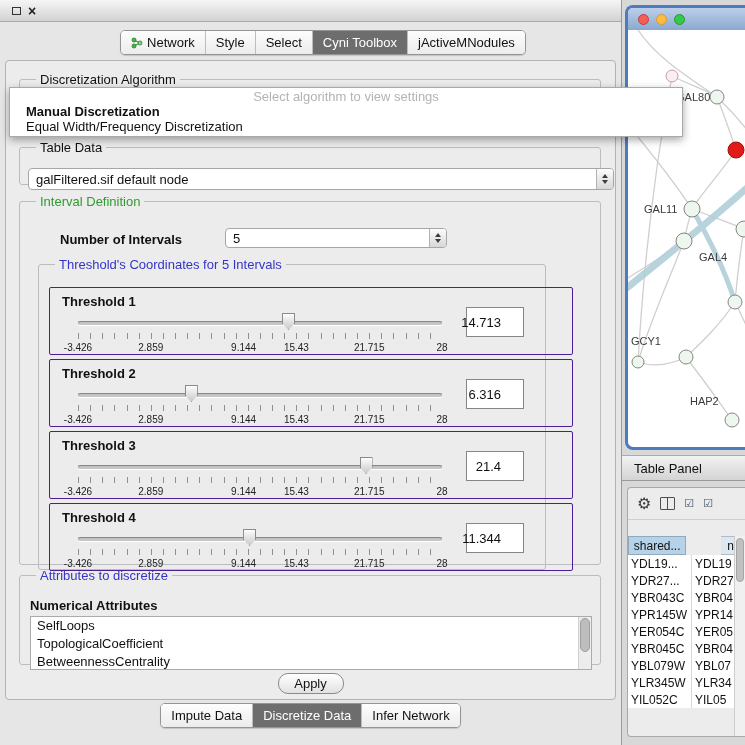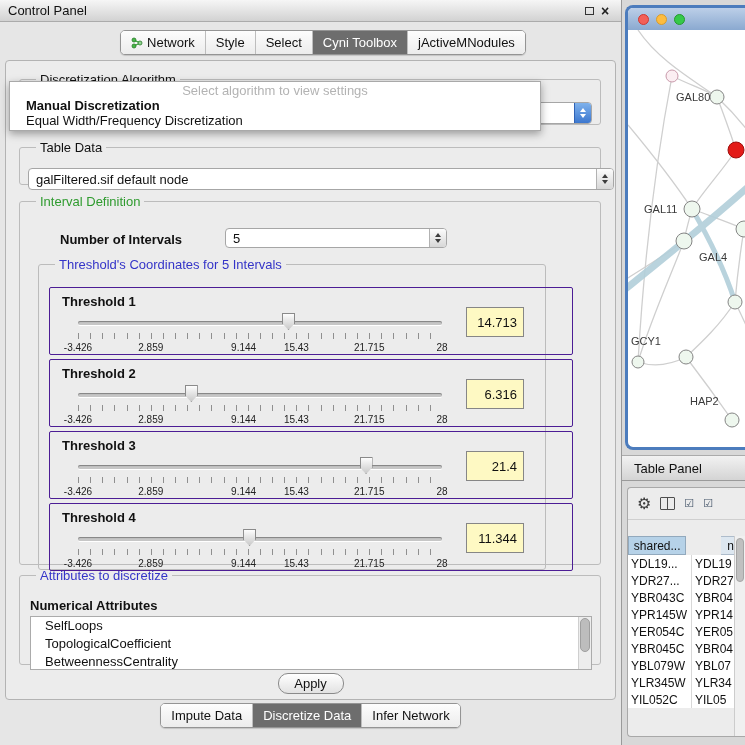--- a/index.html
+++ b/index.html
@@ -38,21 +38,21 @@
   .stepper{width:17px;background:linear-gradient(#fcfcfc,#d7d7d7);border-left:1px solid #b2b2b2;
            display:flex;flex-direction:column;align-items:center;justify-content:center;gap:2px;}
   .stepper i{display:block;width:0;height:0;border-left:3px solid transparent;border-right:3px solid transparent;}
   .stepper i.up{border-bottom:4px solid #3c3c3c;}
   .stepper i.down{border-top:4px solid #3c3c3c;}
   .stepper.blue{background:linear-gradient(#7fb2ec,#3c77cf);border-left-color:#2f62b5;}
   .stepper.blue i.up{border-bottom-color:#fff;}
   .stepper.blue i.down{border-top-color:#fff;}
 
   
-  .popup{position:absolute;left:3px;top:20px;width:532px;height:50px;background:#fff;border:1px solid #a9a9a9;
+  .popup{position:absolute;left:3px;top:26px;width:674px;height:50px;background:#fff;border:1px solid #a9a9a9;
          box-shadow:0 3px 8px rgba(0,0,0,.35);z-index:10;padding-top:1px;}
   .popup-placeholder{font-size:13px;color:#b3b3b3;text-align:center;height:15px;line-height:15px;}
   .popup-option{font-size:13px;height:15px;line-height:15px;padding:0 16px;}
   .popup-option.bold{font-weight:bold;}
 
   .bold-label{font-weight:bold;font-size:13px;}
 
   
   .thr-box{position:absolute;left:10px;width:524px;height:68px;border:1px solid #4c1d95;border-radius:2px;}
   .thr-label{position:absolute;left:12px;top:6px;font-weight:bold;font-size:13px;}
@@ -65,27 +65,27 @@
   .thr-ticks{position:absolute;left:0;top:21px;width:100%;height:6px;
              background:repeating-linear-gradient(90deg,#8f8f8f 0,#8f8f8f 1px,transparent 1px,transparent 12.13px);}
   .thr-scale{position:absolute;left:0;top:30px;width:100%;height:12px;font-size:10px;color:#222;}
   .thr-scale span{position:absolute;transform:translateX(-50%);white-space:nowrap;}
   .thr-scale span:nth-child(1){left:0%;}
   .thr-scale span:nth-child(2){left:20%;}
   .thr-scale span:nth-child(3){left:40%;margin-left:20px;}
   .thr-scale span:nth-child(4){left:60%;}
   .thr-scale span:nth-child(5){left:80%;}
   .thr-scale span:nth-child(6){left:100%;}
-  .thr-value{position:absolute;right:48px;top:19px;width:58px;height:30px;background:#fef9c3;border:1px solid #868686;
-             font-size:13px;display:flex;align-items:center;justify-content:flex-end;padding-right:6px;}
+  .thr-value{position:absolute;right:48px;top:19px;width:58px;height:30px;background:#ffffff;border:1px solid #868686;
+             font-size:13px;display:flex;align-items:center;justify-content:flex-end;padding-right:22px;}
 
   
   .attr-label{position:absolute;left:10px;top:16px;}
   .list{position:absolute;left:10px;top:34px;width:562px;height:54px;background:#fff;border:1px solid #ababab;overflow:hidden;}
-  .list-item{font-size:13px;line-height:18px;padding-left:14px;}
+  .list-item{font-size:13px;line-height:18px;padding-left:6px;}
   .v-scrollbar{position:absolute;right:0;top:0;width:13px;height:100%;background:#ededed;border-left:1px solid #cfcfcf;}
   .v-thumb{position:absolute;top:1px;right:1px;width:10px;height:34px;background:#bdbdbd;border:1px solid #9f9f9f;border-radius:5px;}
 
   .apply-btn{position:absolute;left:50%;top:612px;transform:translateX(-50%);width:66px;height:21px;border-radius:10px;
              border:1px solid #8a8a8a;background:linear-gradient(#ffffff,#e2e2e2);font-size:13px;
              font-family:"Liberation Sans",sans-serif;display:flex;align-items:center;justify-content:center;}
 
   
   .network-window{position:absolute;left:625px;top:5px;width:130px;height:445px;border:3px solid #4c7cbd;border-right:none;
                   border-radius:8px 0 0 8px;overflow:hidden;background:#fff;}
@@ -117,21 +117,20 @@
   .tp-thumb{position:absolute;top:2px;right:1px;width:8px;height:44px;background:#c0c0c0;border:1px solid #a6a6a6;border-radius:4px;}
 </style>
 </head>
 <body>
 
 <div class="root">
 
   <div class="control-panel">
 
     <div class="titlebar">
-      <span class="tt">Control Panel</span>
       <span class="tb-btn">
           <span class="float-sq"></span>
         </span>
       <span class="tb-btn">
           <span class="close-x">×</span>
         </span>
     </div>
 
     <div class="top-tabs">
       <div class="tabset">

